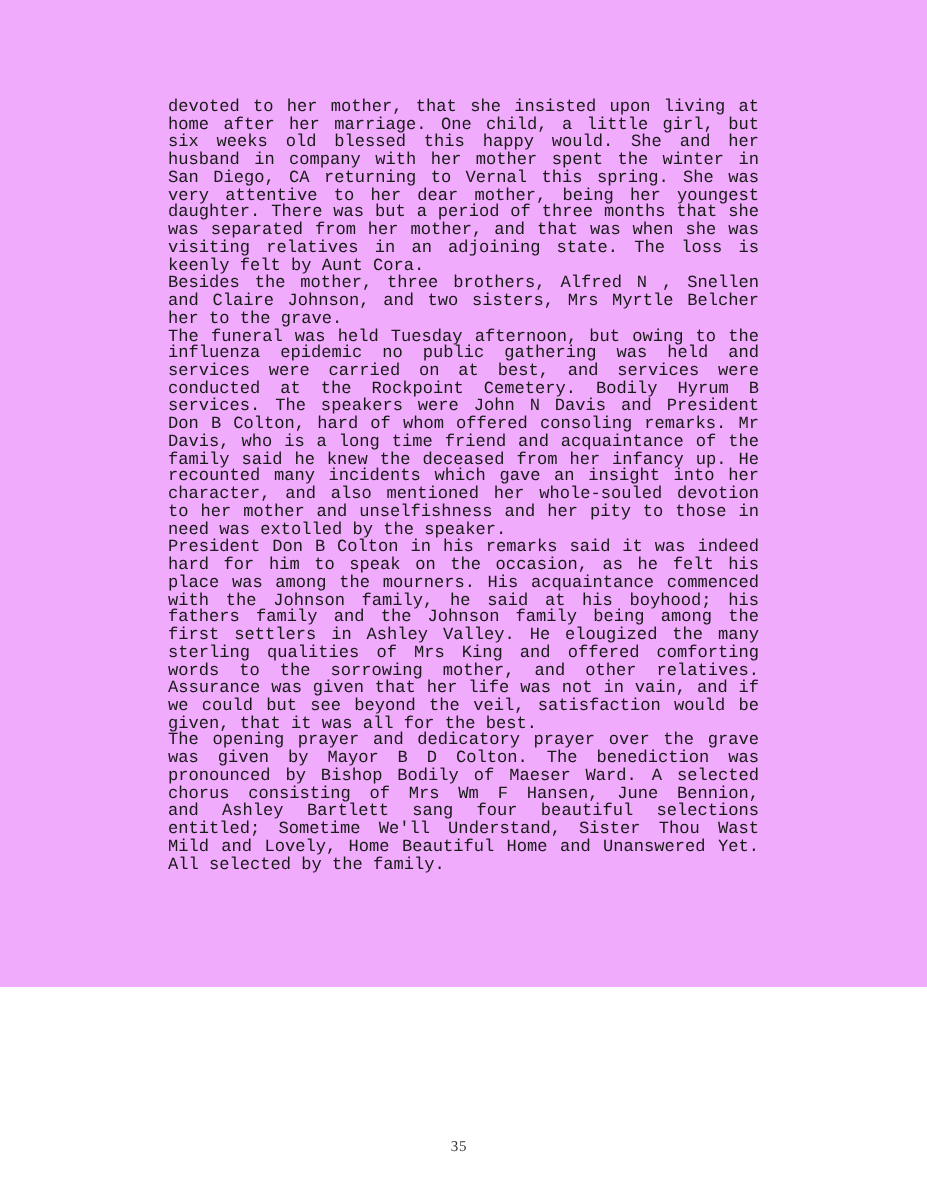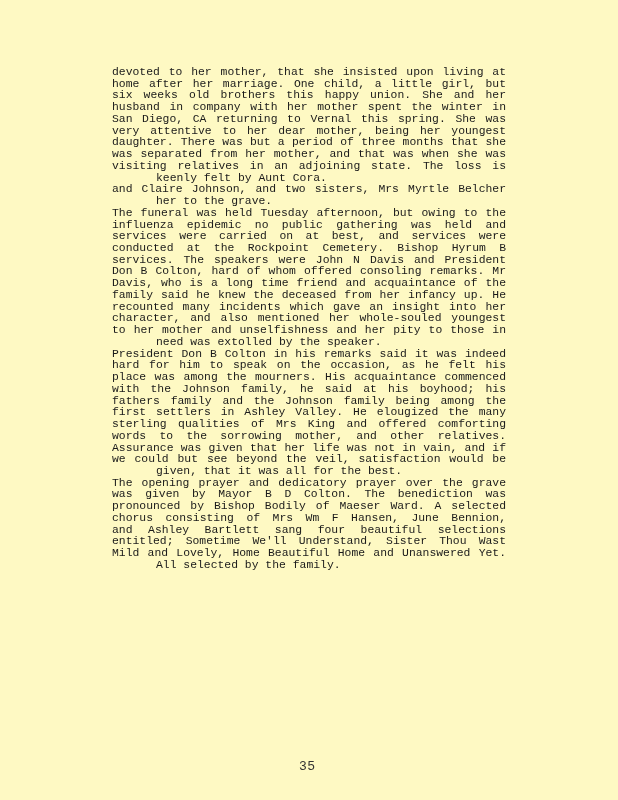--- a/index.html
+++ b/index.html
@@ -9,83 +9,83 @@
     }
     body {
       width: 618px;
       height: 800px;
       position: relative;
       overflow: hidden;
     }
     .page {
       position: absolute;
       left: 0; top: 0;
-      width: 618px; height: 800px;
-      background: #fef9c3;
+      width: 618px; height: 658px;
+      background: #f0abfc;
     }
     .body-text {
       position: absolute;
       left: 112px;
       top: 67px;
       width: 394px;
       font-family: "Liberation Mono", "DejaVu Sans Mono", monospace;
       font-size: 11.4px;
       line-height: 11.74px;
       color: #1a1a1a;
     }
     .line {
       display: block;
       white-space: nowrap;
       text-align: justify;
       text-align-last: justify;
       height: 11.74px;
     }
     .line.last {
       text-align-last: left;
-      margin-left: 44px;
     }
     .page-number {
       position: absolute;
       left: 299px;
       top: 759px;
       width: 14px;
       text-align: center;
-      font-family: Liberation Mono, monospace;
-      font-size: 13px;
+      font-family: Liberation Serif, serif;
+      font-size: 10px;
       color: #333333;
       letter-spacing: 0.5px;
     }
   </style>
 </head>
 <body>
 
 <div class="page">
   <div class="body-text">
     <span class="line">devoted  to her mother,  that she insisted upon living at</span>
     <span class="line">home after her marriage.  One child,  a little girl,  but</span>
-    <span class="line">six  weeks  old brothers this happy  union.  She  and  her</span>
+    <span class="line">six  weeks  old blessed this happy  would.  She  and  her</span>
     <span class="line">husband  in  company with her mother spent the winter  in</span>
     <span class="line">San Diego,  CA returning to Vernal this spring.  She  was</span>
     <span class="line">very  attentive  to her dear mother,  being her  youngest</span>
     <span class="line">daughter. There was but a period of three months that she</span>
     <span class="line">was separated from her mother,  and that was when she was</span>
     <span class="line">visiting  relatives in an adjoining state.  The  loss  is</span>
     <span class="line last">keenly felt by Aunt Cora.</span>
+    <span class="line">Besides the mother,  three brothers,  Alfred N ,  Snellen</span>
     <span class="line">and Claire Johnson,  and two sisters, Mrs Myrtle Belcher</span>
     <span class="line last">her to the grave.</span>
     <span class="line">The funeral was held Tuesday afternoon,  but owing to the</span>
     <span class="line">influenza  epidemic  no  public gathering  was  held  and</span>
     <span class="line">services  were  carried  on at best,  and  services  were</span>
-    <span class="line">conducted  at  the Rockpoint Cemetery.  Bishop  Hyrum  B</span>
+    <span class="line">conducted  at  the Rockpoint Cemetery.  Bodily  Hyrum  B</span>
     <span class="line">services.  The speakers were John N   Davis and President</span>
     <span class="line">Don B  Colton, hard of whom offered consoling remarks. Mr</span>
     <span class="line">Davis,  who is a long time friend and acquaintance of the</span>
     <span class="line">family said he knew the deceased from her infancy up.  He</span>
     <span class="line">recounted  many incidents which gave an insight into  her</span>
-    <span class="line">character,  and  also mentioned her whole-souled youngest</span>
+    <span class="line">character,  and  also mentioned her whole-souled devotion</span>
     <span class="line">to her mother and unselfishness and her pity to those  in</span>
     <span class="line last">need was extolled by the speaker.</span>
     <span class="line">President Don B  Colton in his remarks said it was indeed</span>
     <span class="line">hard  for  him to speak on the occasion,  as he felt  his</span>
     <span class="line">place was among the mourners.  His acquaintance commenced</span>
     <span class="line">with  the Johnson family,  he said at  his  boyhood;  his</span>
     <span class="line">fathers  family  and the Johnson family being  among  the</span>
     <span class="line">first  settlers in Ashley Valley.  He elougized the  many</span>
     <span class="line">sterling  qualities  of Mrs King and  offered  comforting</span>
     <span class="line">words  to  the  sorrowing mother,  and  other  relatives.</span>

